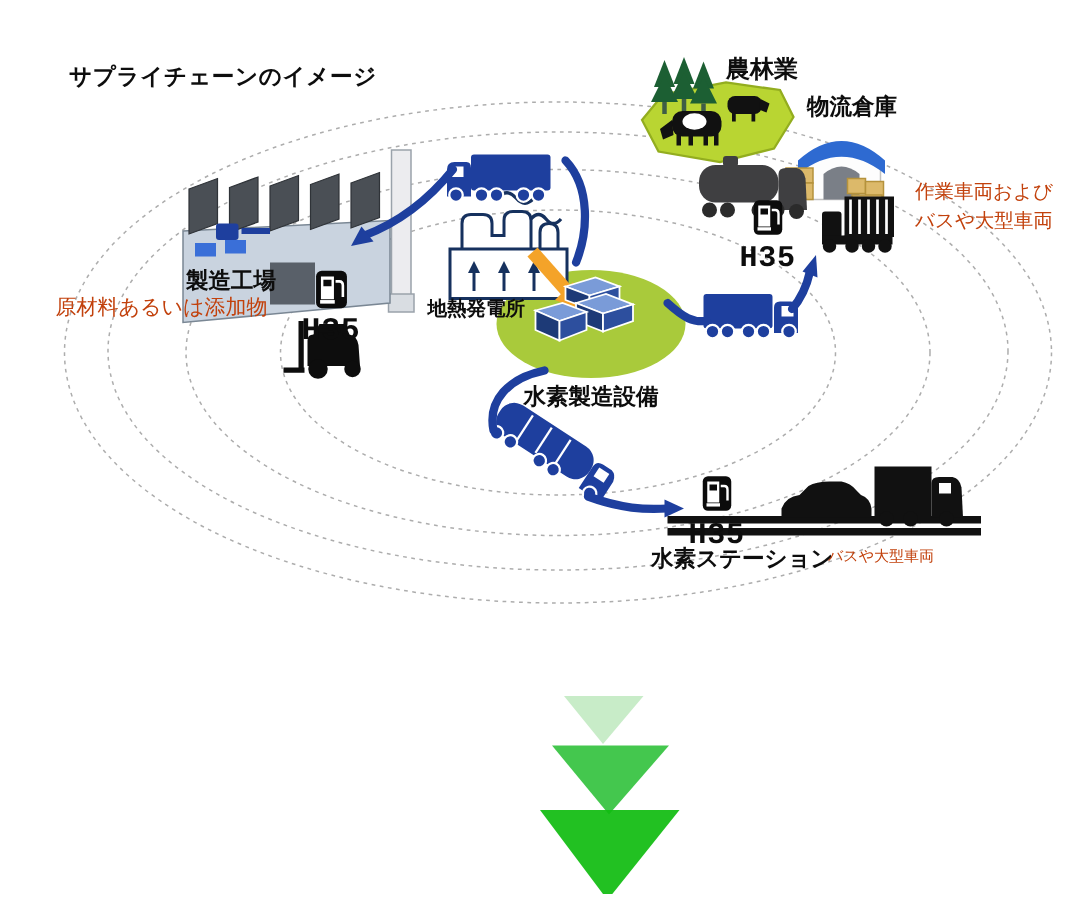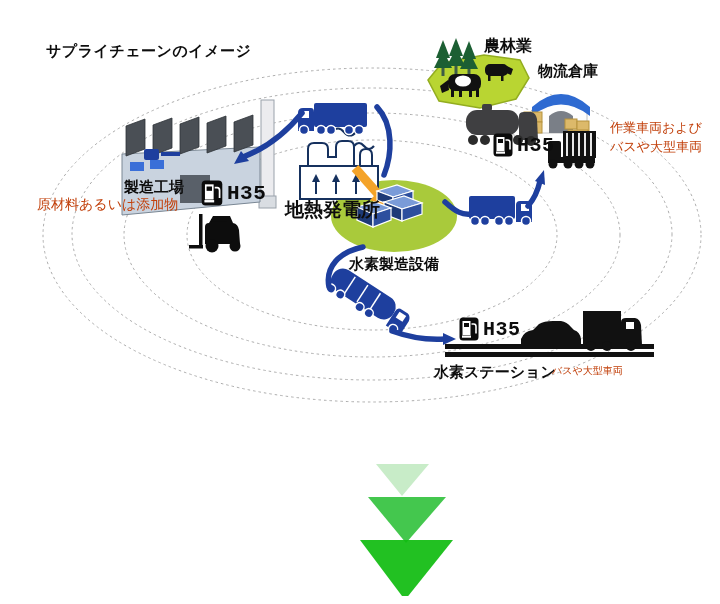--- a/index.html
+++ b/index.html
@@ -11,25 +11,25 @@
   #art{position:absolute;left:0;top:0;width:720px;height:604px;}
   .label{position:absolute;white-space:nowrap;color:#0d0d0d;}
   .b{font-weight:700;}
   .gray{color:#c2410c;font-weight:400;}
   .title{left:14px;top:42px;font-size:15px;letter-spacing:.5px;}
   .lbl-agri{left:452px;top:36px;font-size:16px;}
   .lbl-wh{left:506px;top:62px;font-size:15px;}
   .lbl-fuelnote{left:578px;top:119px;font-size:13px;line-height:19px;}
   .lbl-factory{left:92px;top:178px;font-size:15px;}
   .lbl-raw{left:5px;top:196px;font-size:14px;}
-  .lbl-geo{left:253px;top:197px;font-size:19px;}
+  .lbl-geo{left:253px;top:197px;font-size:13px;}
   .lbl-h2{left:317px;top:255px;font-size:15px;}
   .lbl-station{left:402px;top:363px;font-size:15px;}
   .lbl-bus{left:520px;top:364px;font-size:10px;}
-  .h35{position:absolute;display:flex;align-items:center;gap:4px;}
+  .h35{position:absolute;display:flex;align-items:center;gap:4px;flex-direction:column;}
   .h35 .txt{font-weight:700;font-size:21px;color:#0d0d0d;letter-spacing:.5px;}
   .h35-factory{left:169px;top:180px;}
   .h35-warehouse{left:461px;top:133px;}
   .h35-warehouse .txt,.h35-station .txt{font-size:20px;}
   .h35-station{left:427px;top:316px;}
 </style>
 </head>
 <body>
 
 <div id="stage">

